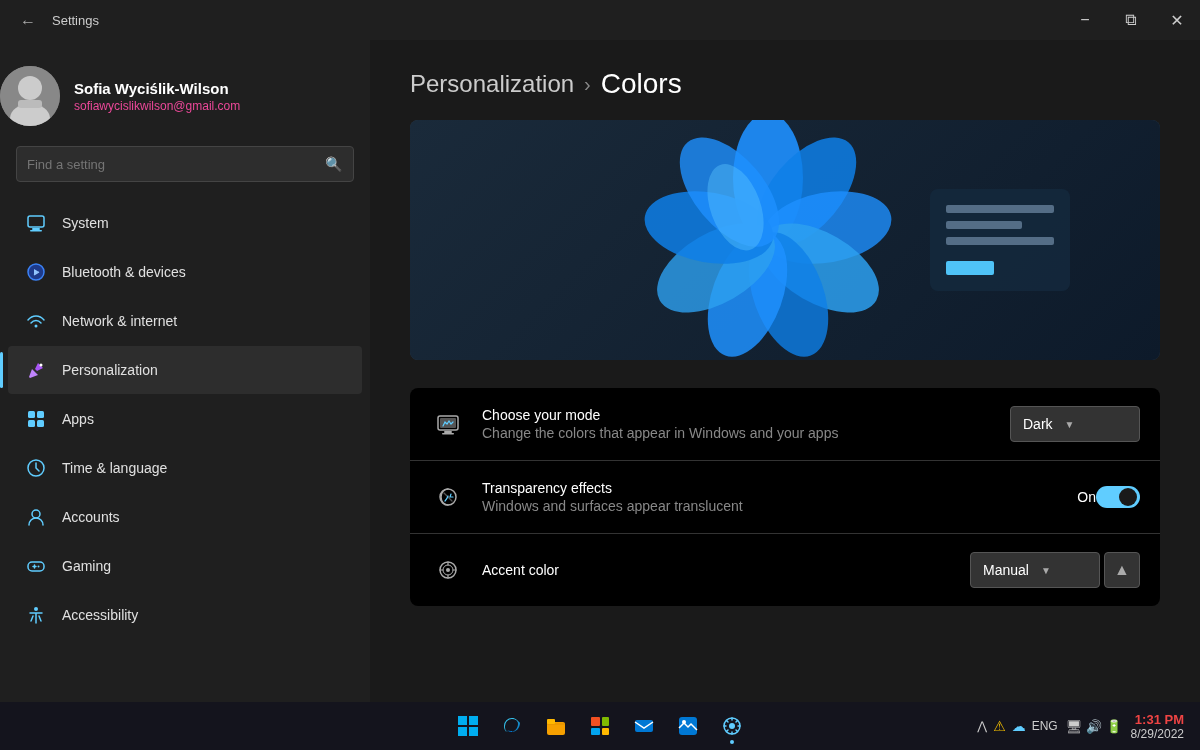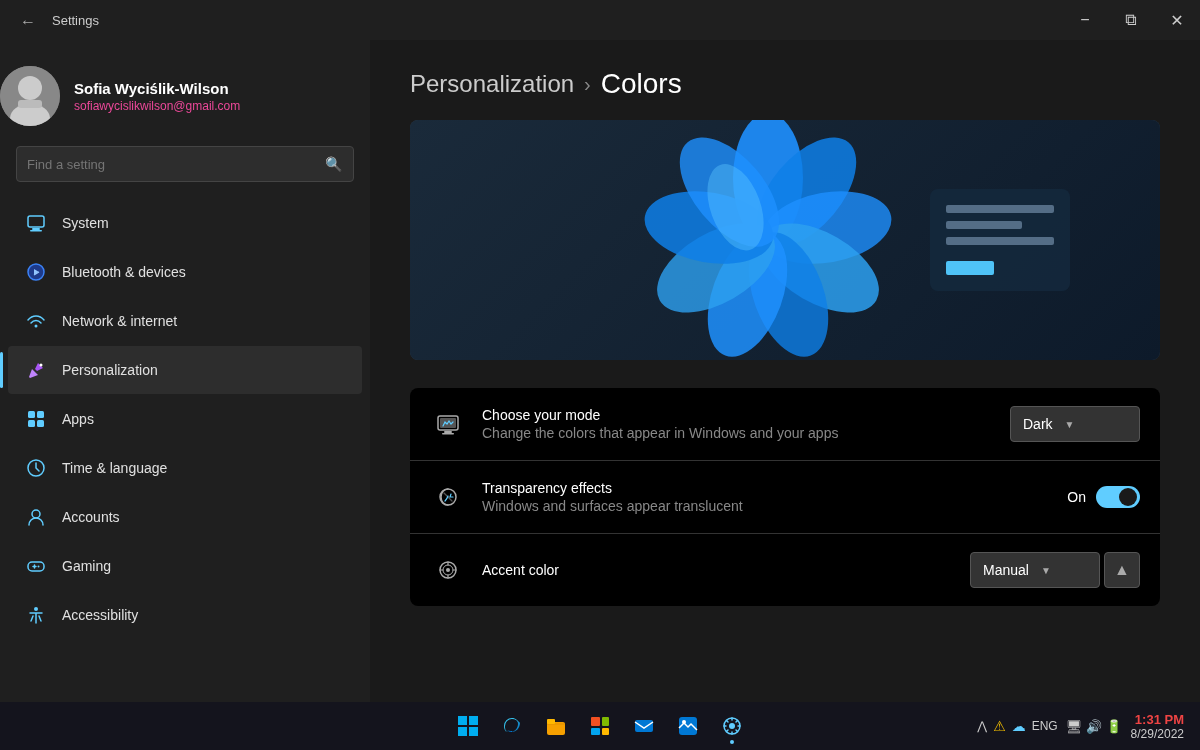--- a/index.html
+++ b/index.html
@@ -344,21 +344,21 @@
     }
     .dropdown-arrow {
       font-size: 10px;
       color: #aaa;
     }
 
     
     .toggle-container {
       display: flex;
       align-items: center;
-      gap: 10px;
+      gap: 0;
     }
     .toggle-label-text {
       font-size: 14px;
       color: #fff;
     }
     .toggle {
       width: 44px;
       height: 22px;
       background: #60cdff;
       border-radius: 11px;

